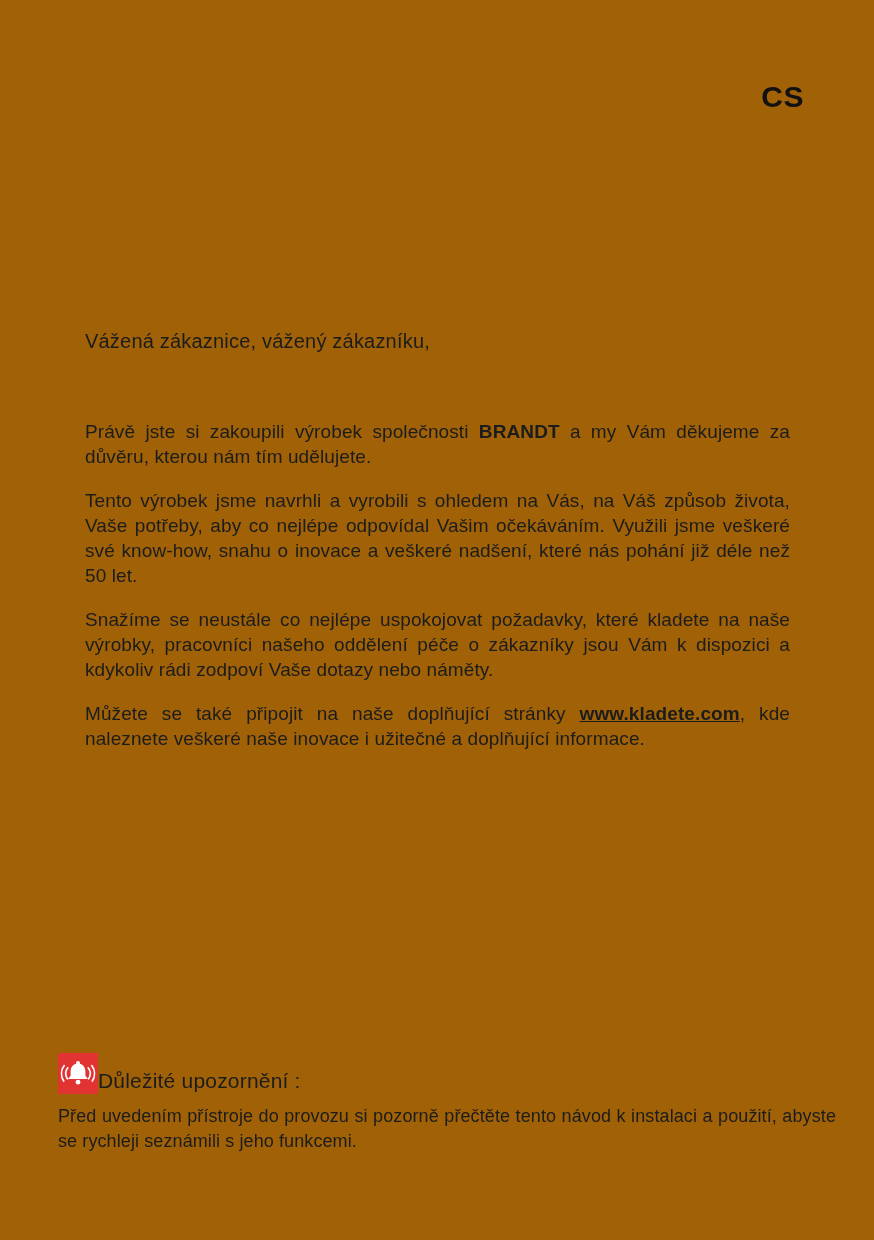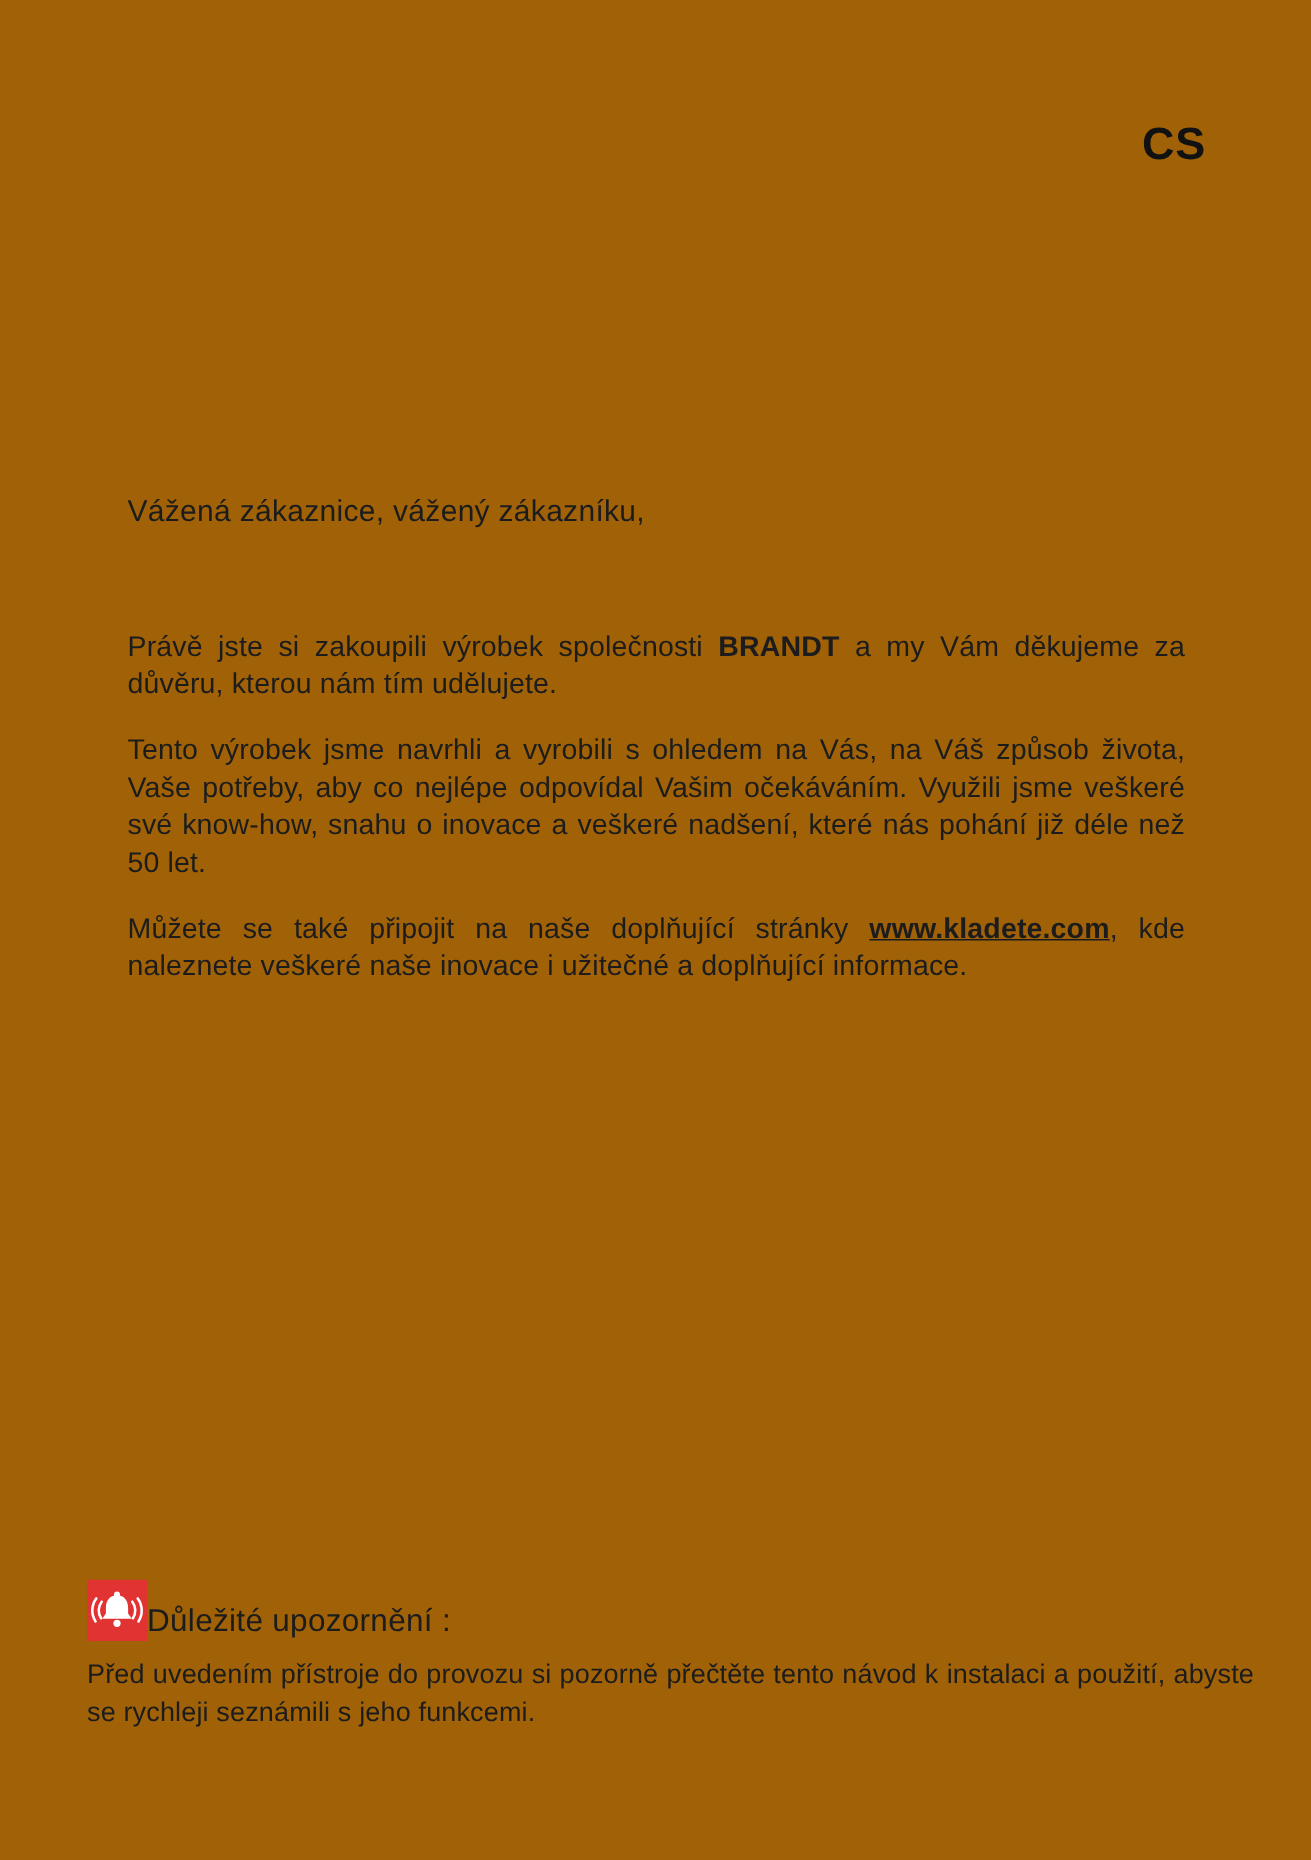--- a/index.html
+++ b/index.html
@@ -88,20 +88,21 @@
   <div class="lang-code">CS</div>
 
   <div class="content">
 
     <p class="salutation">Vážená zákaznice, vážený zákazníku,</p>
 
     <p class="para"><span>Právě jste si zakoupili výrobek společnosti </span><span class="b">BRANDT</span><span> a my Vám děkujeme za důvěru, kterou nám tím udělujete.</span></p>
 
     <p class="para"><span>Tento výrobek jsme navrhli a vyrobili s ohledem na Vás, na Váš způsob života, Vaše potřeby, aby co nejlépe odpovídal Vašim očekáváním. Využili jsme veškeré své know-how, snahu o inovace a veškeré nadšení, které nás pohání již déle než 50 let.</span></p>
 
+    <p class="para"><span>Snažíme se neustále co nejlépe uspokojovat požadavky, které kladete na naše výrobky, pracovníci našeho oddělení péče o zákazníky jsou Vám k dispozici a kdykoliv rádi zodpoví Vaše dotazy nebo náměty.</span></p>
 
     <p class="para"><span>Můžete se také připojit na naše doplňující stránky </span><span class="link">www.kladete.com</span><span>, kde naleznete veškeré naše inovace i užitečné a doplňující informace.</span></p>
 
 
   </div>
 
   <div class="notice">
     <div class="notice-head">
       <span class="alarm-icon">
         <svg viewBox="0 0 40 41" width="40" height="41" aria-hidden="true">

